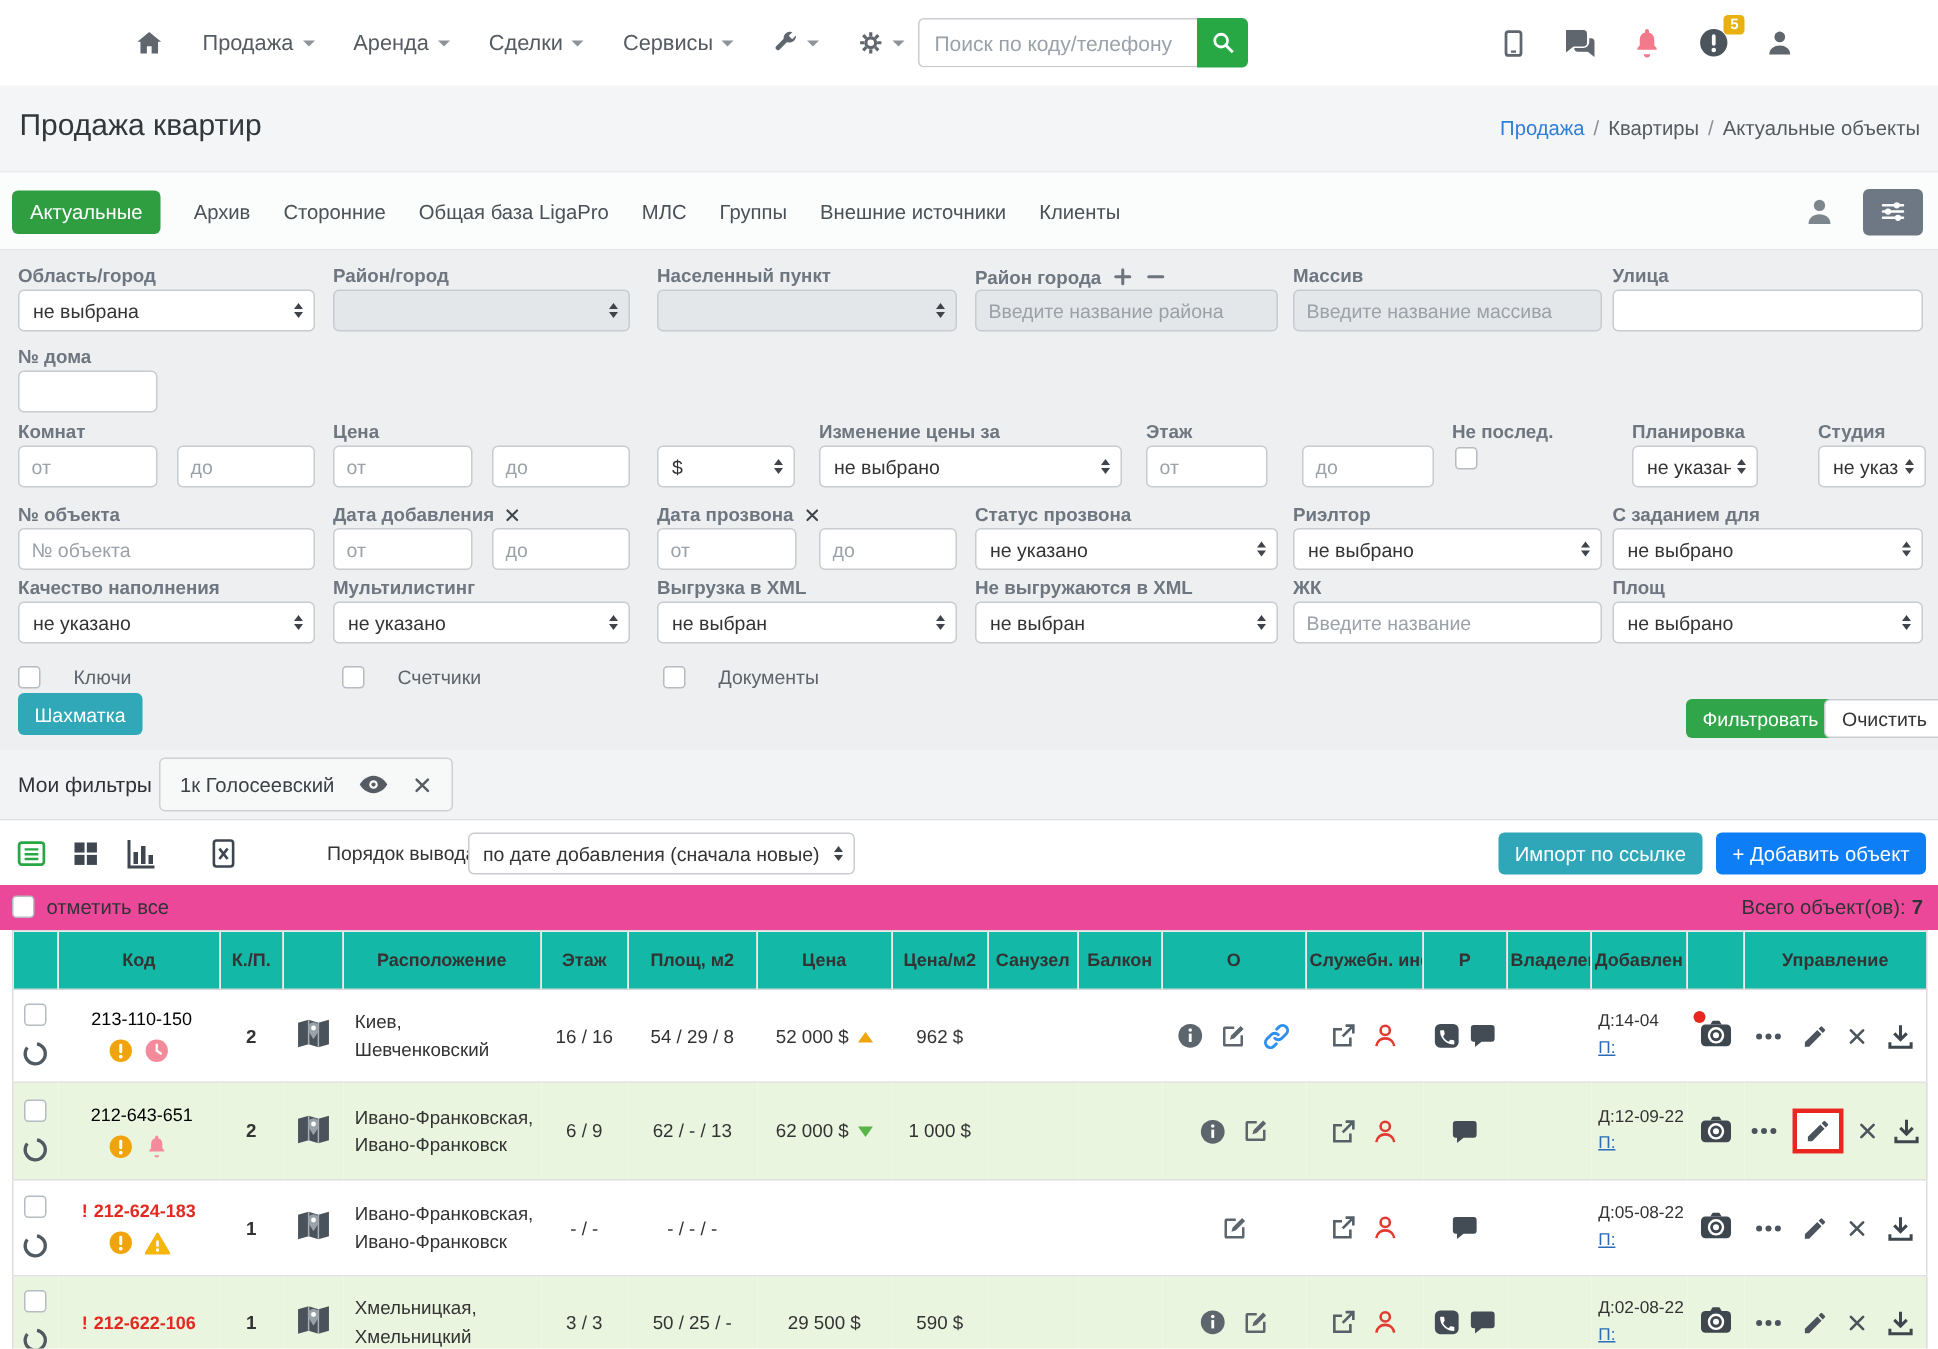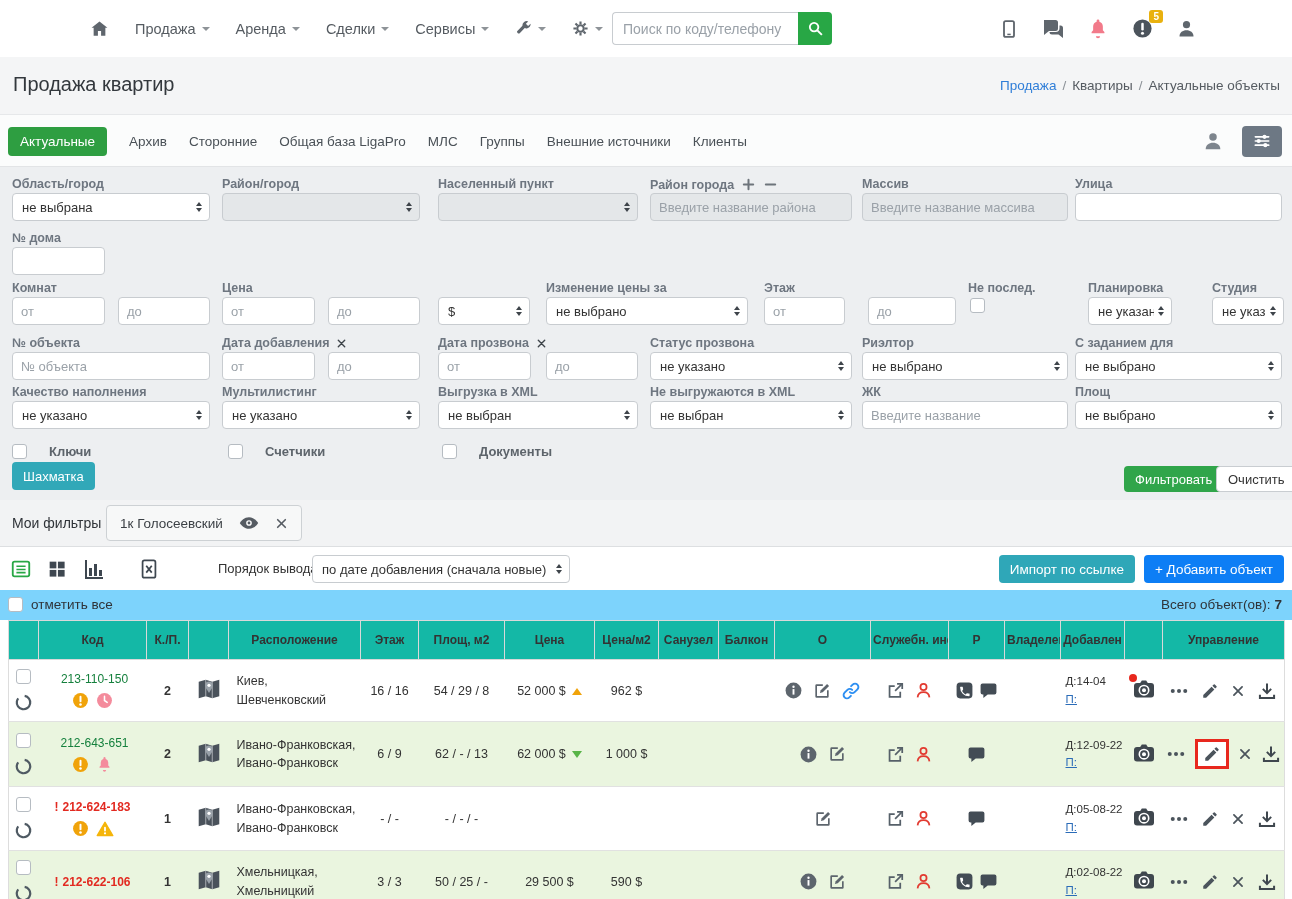--- a/index.html
+++ b/index.html
@@ -41,54 +41,54 @@
   .inp { position:absolute; height:28px; border:1px solid #c8ccd0; border-radius:4px; background:#fff; padding:0 8px; font:13px "Liberation Sans",sans-serif; color:#333; outline:none; }
   .inp::placeholder { color:#9aa1a8; }
   .inp.dis { background:#e4e7e9; }
   .sel { position:absolute; height:28px; border:1px solid #c8ccd0; border-radius:4px; background:#fff; display:flex; align-items:center; padding:0 7px 0 9px; cursor:pointer; }
   .sel.dis { background:#e4e7e9; }
   .selv { flex:1; font-size:13px; color:#333; white-space:nowrap; overflow:hidden; }
   .updn { display:flex; flex-direction:column; align-items:center; margin-left:4px; }
   .tu { width:0;height:0;border-left:3.5px solid transparent;border-right:3.5px solid transparent;border-bottom:4.5px solid #3e444a; margin-bottom:2px; }
   .td2 { width:0;height:0;border-left:3.5px solid transparent;border-right:3.5px solid transparent;border-top:4.5px solid #3e444a; }
   .cb { appearance:none; -webkit-appearance:none; width:15px; height:15px; border:1px solid #b6bcc2; border-radius:3px; background:#fff; cursor:pointer; position:absolute; }
-  .cblab { position:absolute; font-size:13px; font-weight:bold; color:#5d646b;padding-left:16px; }
+  .cblab { position:absolute; font-size:13px; font-weight:normal; color:#5d646b;padding-left:16px; }
   .btn { position:absolute; display:inline-flex; align-items:center; justify-content:center; border-radius:4px; font-size:13px; cursor:pointer; border:none; font-family:inherit; padding:0 11px; }
 
   
   .myfilters { position:relative; height:47px; background:#f2f3f4; border-bottom:1px solid #dddfe1; }
   .mflabel { position:absolute; left:12px; top:15px; font-size:14px; font-weight:normal; color:#2f3338; }
   .chips { position:absolute; left:106px; top:5px; display:flex; gap:14px; }
   .chip { display:flex; align-items:center; gap:16px; height:36px; padding:0 13px; border:1px solid #cdd1d4; border-radius:4px; background:#f7f8f8; }
   .chipname { font-size:13.5px; color:#3c4146; white-space:nowrap; }
 
   
   .listbar { position:relative; height:43px; background:#fff; }
   .viewicons { position:absolute; left:10px; top:0; height:43px; display:flex; align-items:center; gap:14px; }
   .orderlab { position:absolute; left:218px; top:14px; font-size:13px; color:#333; }
   .ordersel { left:312px; top:8px; width:258px; }
   .barbtns { position:absolute; right:8px; top:8px; display:flex; gap:9px; }
   .tealbtn { background:#2fa7b8; color:#fff; height:28px; border-radius:4px; border:none; font-size:13.5px; padding:0 11px; cursor:pointer; font-family:inherit; }
   .bluebtn { background:#0d7ef5; color:#fff; height:28px; border-radius:4px; border:none; font-size:13.5px; padding:0 11px; cursor:pointer; font-family:inherit; }
 
-  .selectrow { position:relative; height:30px; background:#7dd3fc; }
+  .selectrow { position:relative; height:30px; background:#ec4899; }
   .sr-cb { left:8px; top:7px; }
   .sr-lab { position:absolute; left:31px; top:7px; font-size:13.5px; color:#2f3338; }
   .total { position:absolute; right:10px; top:7px; font-size:13.5px; color:#2f3338; }
   .total b { margin-left:4px; }
 
   
   table { border-collapse:collapse; table-layout:fixed; width:1276px; margin:0 8px; border:1px solid #ddd; }
   thead th { background:#14b8a6; border:1px solid #d9d9d9; font-size:12px; font-weight:bold; color:#333; height:39px; padding:10px 2px; overflow:hidden; white-space:nowrap; }
   tbody td { border-bottom:1px solid #e1e1e1; font-size:12.5px; color:#333; text-align:center; padding:6px 2px; vertical-align:middle; }
   tbody tr { height:62px; }
   tr.alt { background:#eaf5df; }
   .c-check .colstack { display:flex; flex-direction:column; align-items:center; gap:9px; }
   .c-check .cb { position:static; }
-  .codeline { display:flex; justify-content:center; align-items:center; gap:4px; font-size:12px; color:#15803d; white-space:nowrap; }
+  .codeline { display:flex; justify-content:center; align-items:center; gap:4px; font-size:12px; color:#000000; white-space:nowrap; }
   .codeline.red { color:#e22a21; font-weight:bold; }
   .alertmark { color:#e22a21; font-weight:bold; }
   .badges { display:flex; justify-content:center; gap:7px; margin-top:6px; }
   .c-kp { font-weight:bold; }
   .c-loc { text-align:left !important; padding-left:8px !important; line-height:1.45; }
   .nowrap { white-space:nowrap; }
   .tri-up { display:inline-block; width:0;height:0;border-left:5px solid transparent;border-right:5px solid transparent;border-bottom:7px solid #f0a30a; margin-left:6px; }
   .tri-down { display:inline-block; width:0;height:0;border-left:5px solid transparent;border-right:5px solid transparent;border-top:7px solid #58b447; margin-left:6px; }
   .irow { display:flex; justify-content:center; align-items:center; gap:9px; }
   .c-added { text-align:left !important; padding-left:5px !important; font-size:11.5px; line-height:1.5; white-space:nowrap; }

